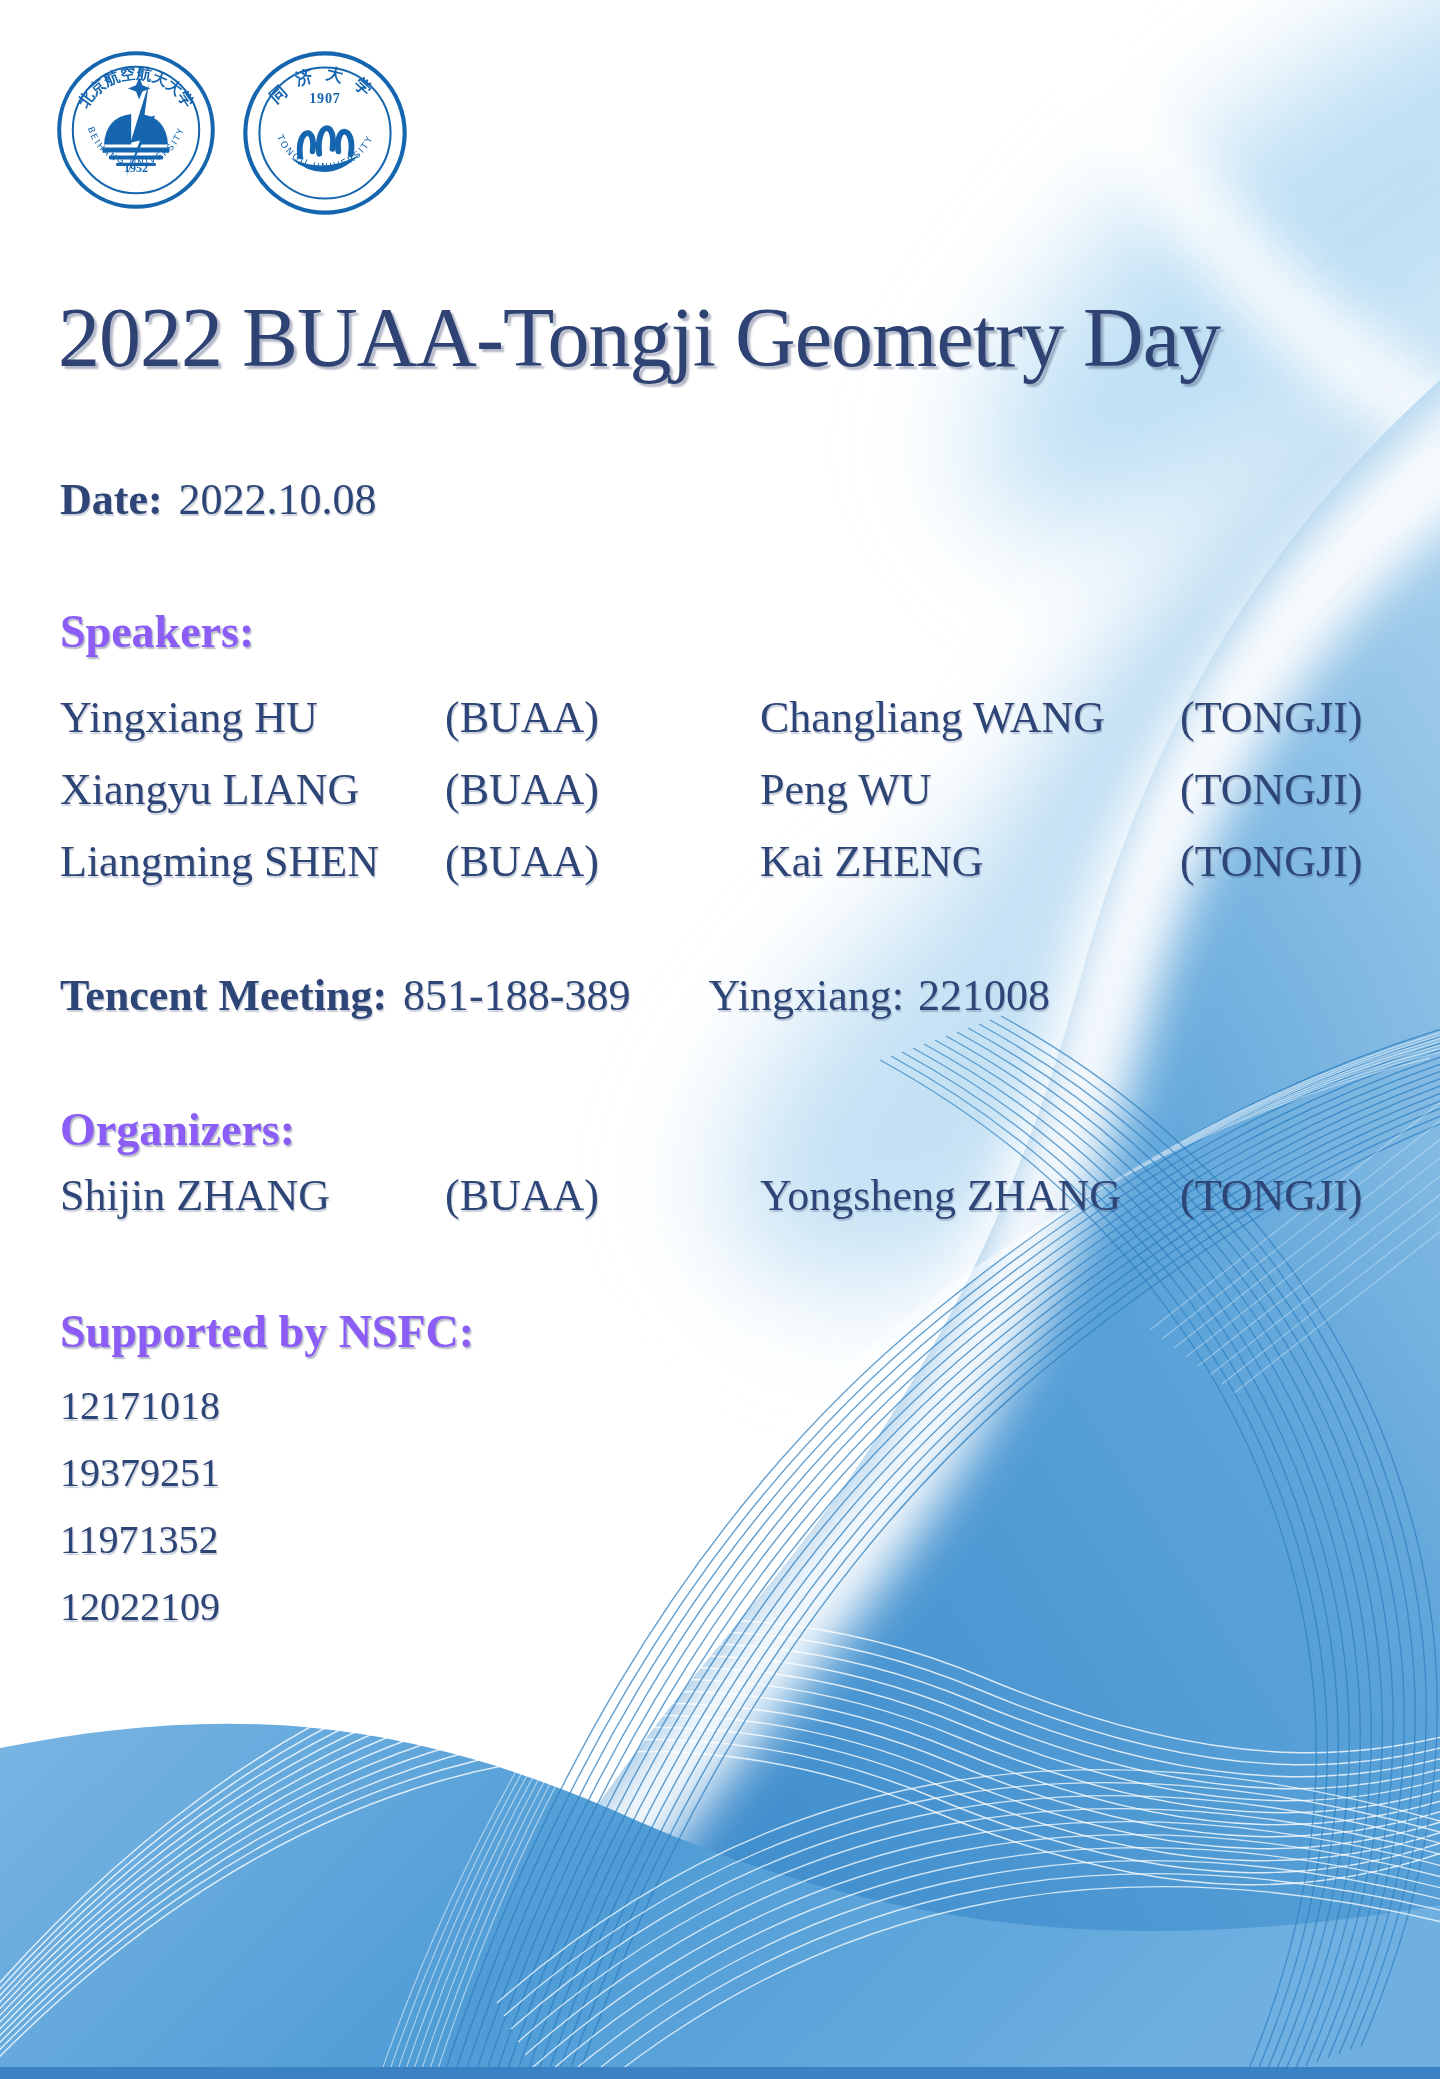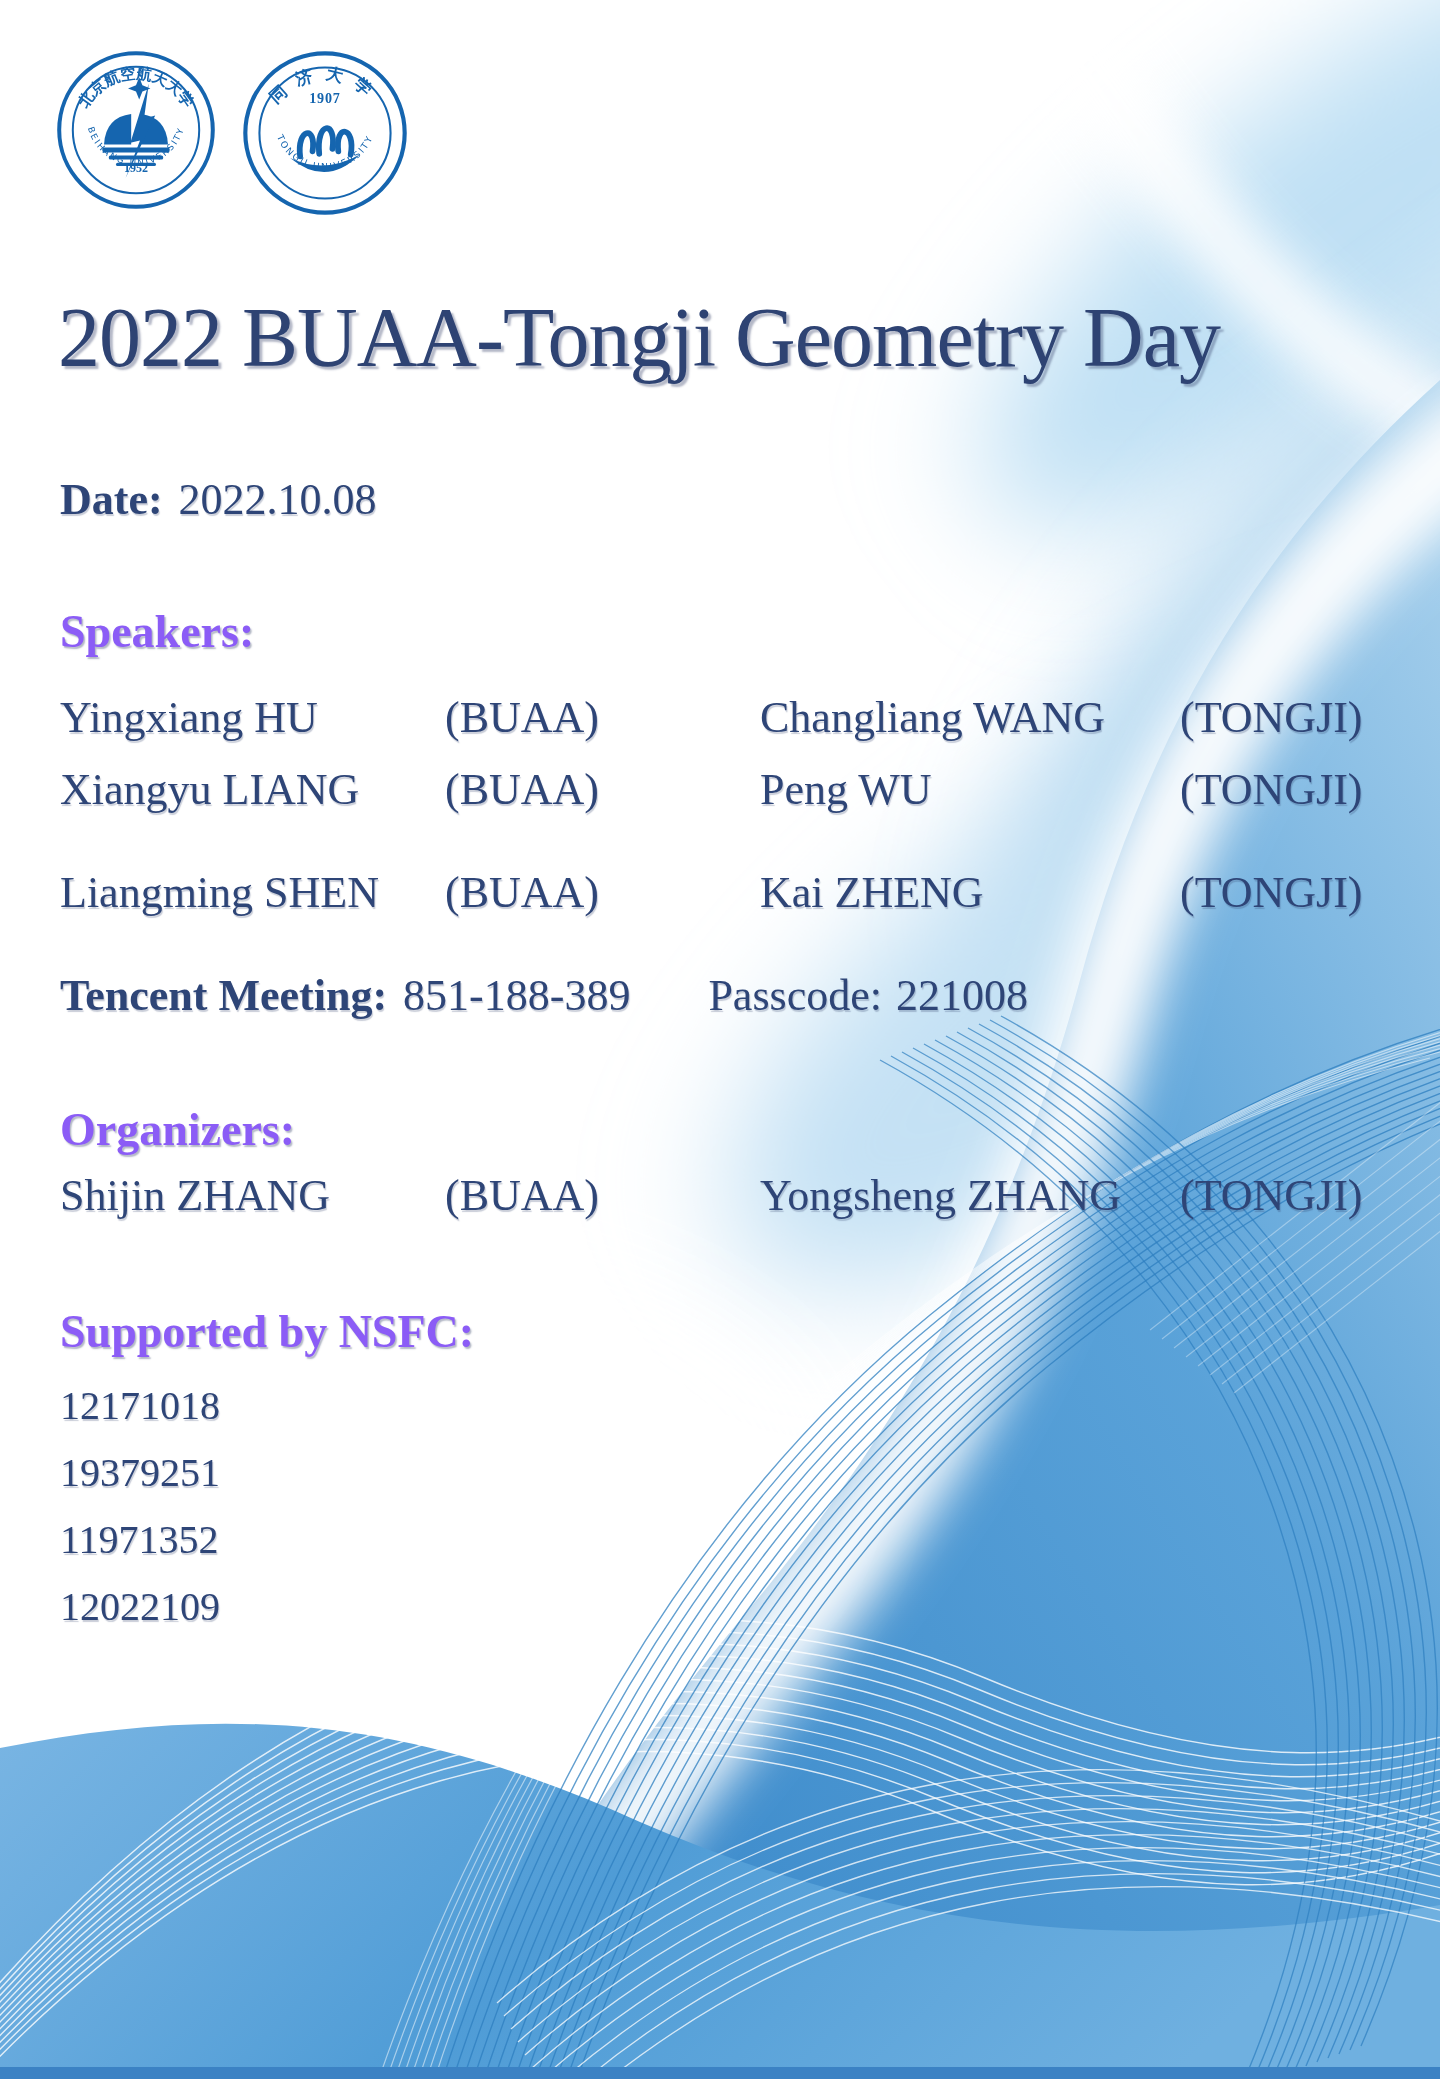--- a/index.html
+++ b/index.html
@@ -26,21 +26,21 @@
   .heading{left:60px;margin:0;font-size:46px;line-height:52px;font-weight:bold;
            color:#8b5cf6;text-shadow:1.5px 2px 1.5px rgba(35,48,90,0.35);}
   .date-line{top:474px;}
   .speakers-heading{top:606px;}
   .person-row{
     left:0;width:1148px;padding-left:60px;box-sizing:border-box;
     display:grid;grid-template-columns:385px 315px 420px auto;
     font-size:44px;line-height:52px;white-space:nowrap;
     text-shadow:1px 1.5px 1px rgba(40,55,100,0.25);
   }
-  .row-s1{top:692px;} .row-s2{top:764px;} .row-s3{top:836px;margin-top:31px;}
+  .row-s1{top:692px;} .row-s2{top:764px;} .row-s3{top:836px;}
   .meeting-line{top:970px;display:flex;}
   .meeting-id{margin-left:16px;}
   .passcode-group{margin-left:78px;}
   .passcode-value{margin-left:14px;}
   .organizers-heading{top:1104px;}
   .row-o1{top:1170px;}
   .support-heading{top:1306px;}
   .grant-list{left:60px;top:1372px;font-size:40px;line-height:67px;
               text-shadow:1px 1.5px 1px rgba(40,55,100,0.25);}
   .grant-list div{white-space:nowrap;}
@@ -241,21 +241,21 @@
   <div class="content-item person-row row-s3">
     <span>Liangming SHEN</span>
     <span>(BUAA)</span>
     <span>Kai ZHENG</span>
     <span>(TONGJI)</span>
   </div>
 
   <div class="content-item line meeting-line">
     <span class="lbl">Tencent Meeting:</span>
     <span class="meeting-id">851-188-389</span>
-    <span class="passcode-group"><span>Passcode:</span><span class="passcode-value">221008</span></span>
+    <span class="passcode-group"><span>Yingxiang:</span><span class="passcode-value">221008</span></span>
   </div>
 
   <h2 class="content-item heading organizers-heading">Organizers:</h2>
   <div class="content-item person-row row-o1">
     <span>Shijin ZHANG</span>
     <span>(BUAA)</span>
     <span>Yongsheng ZHANG</span>
     <span>(TONGJI)</span>
   </div>
 

